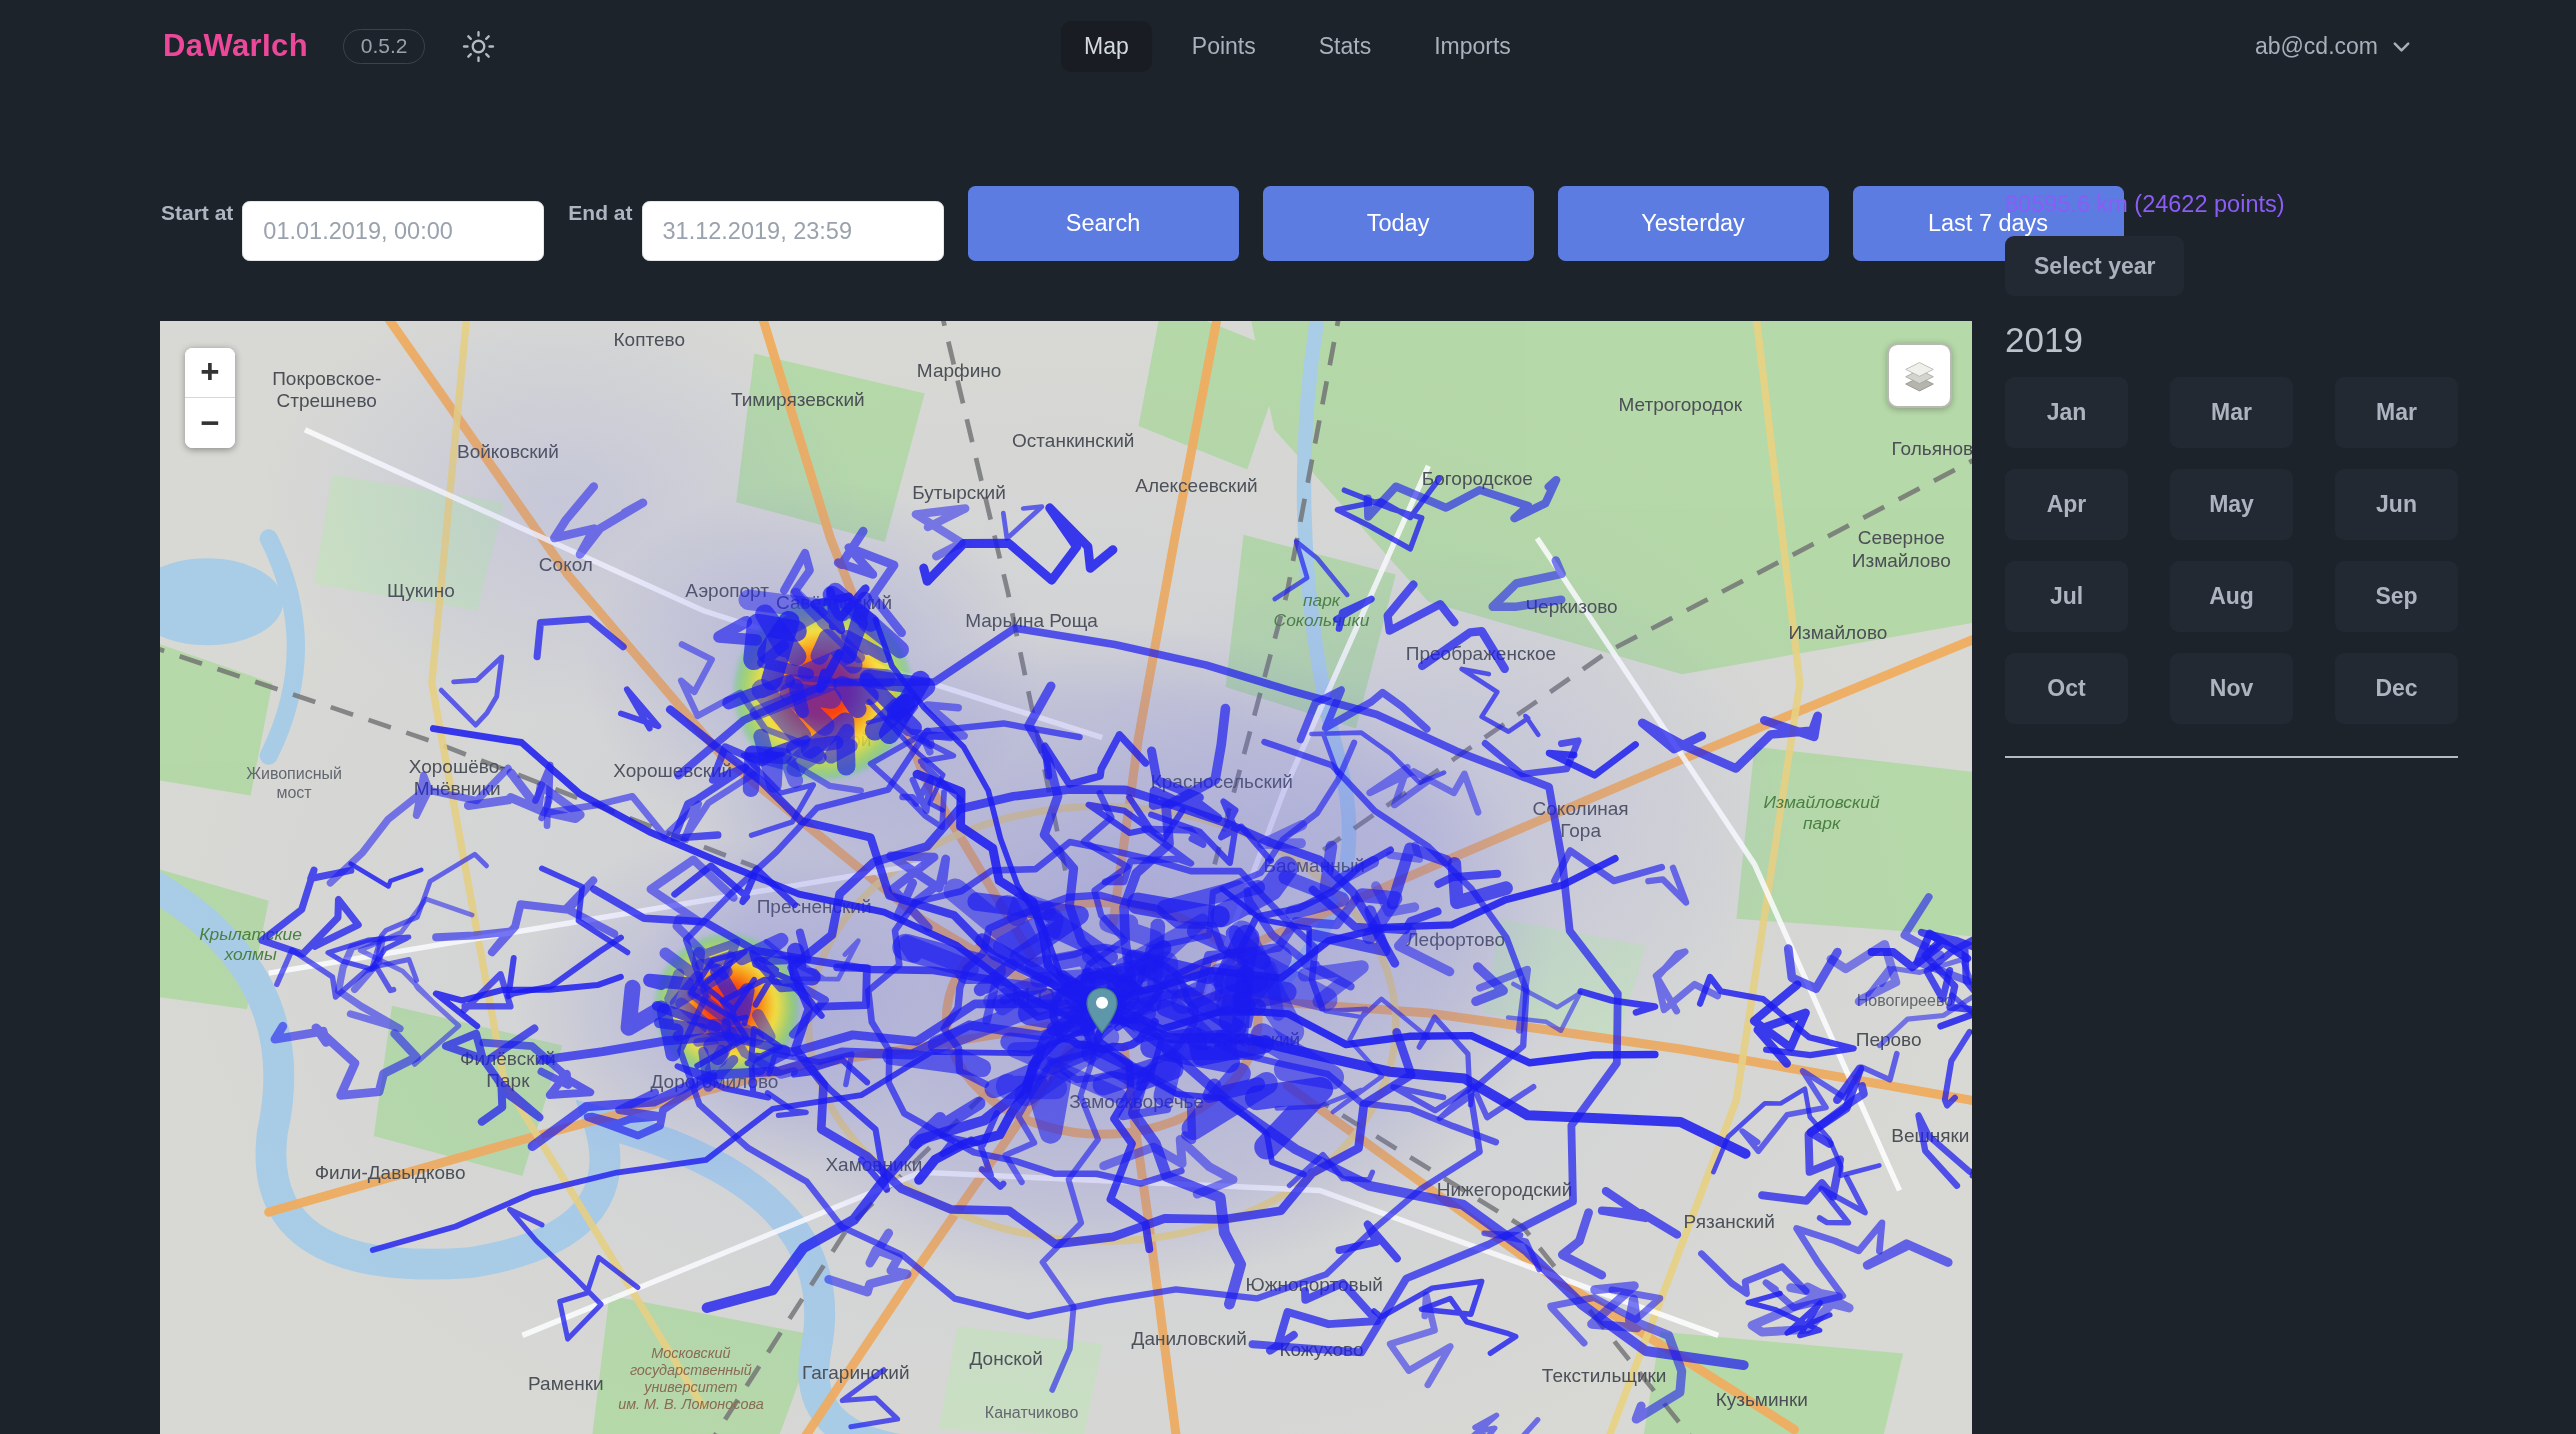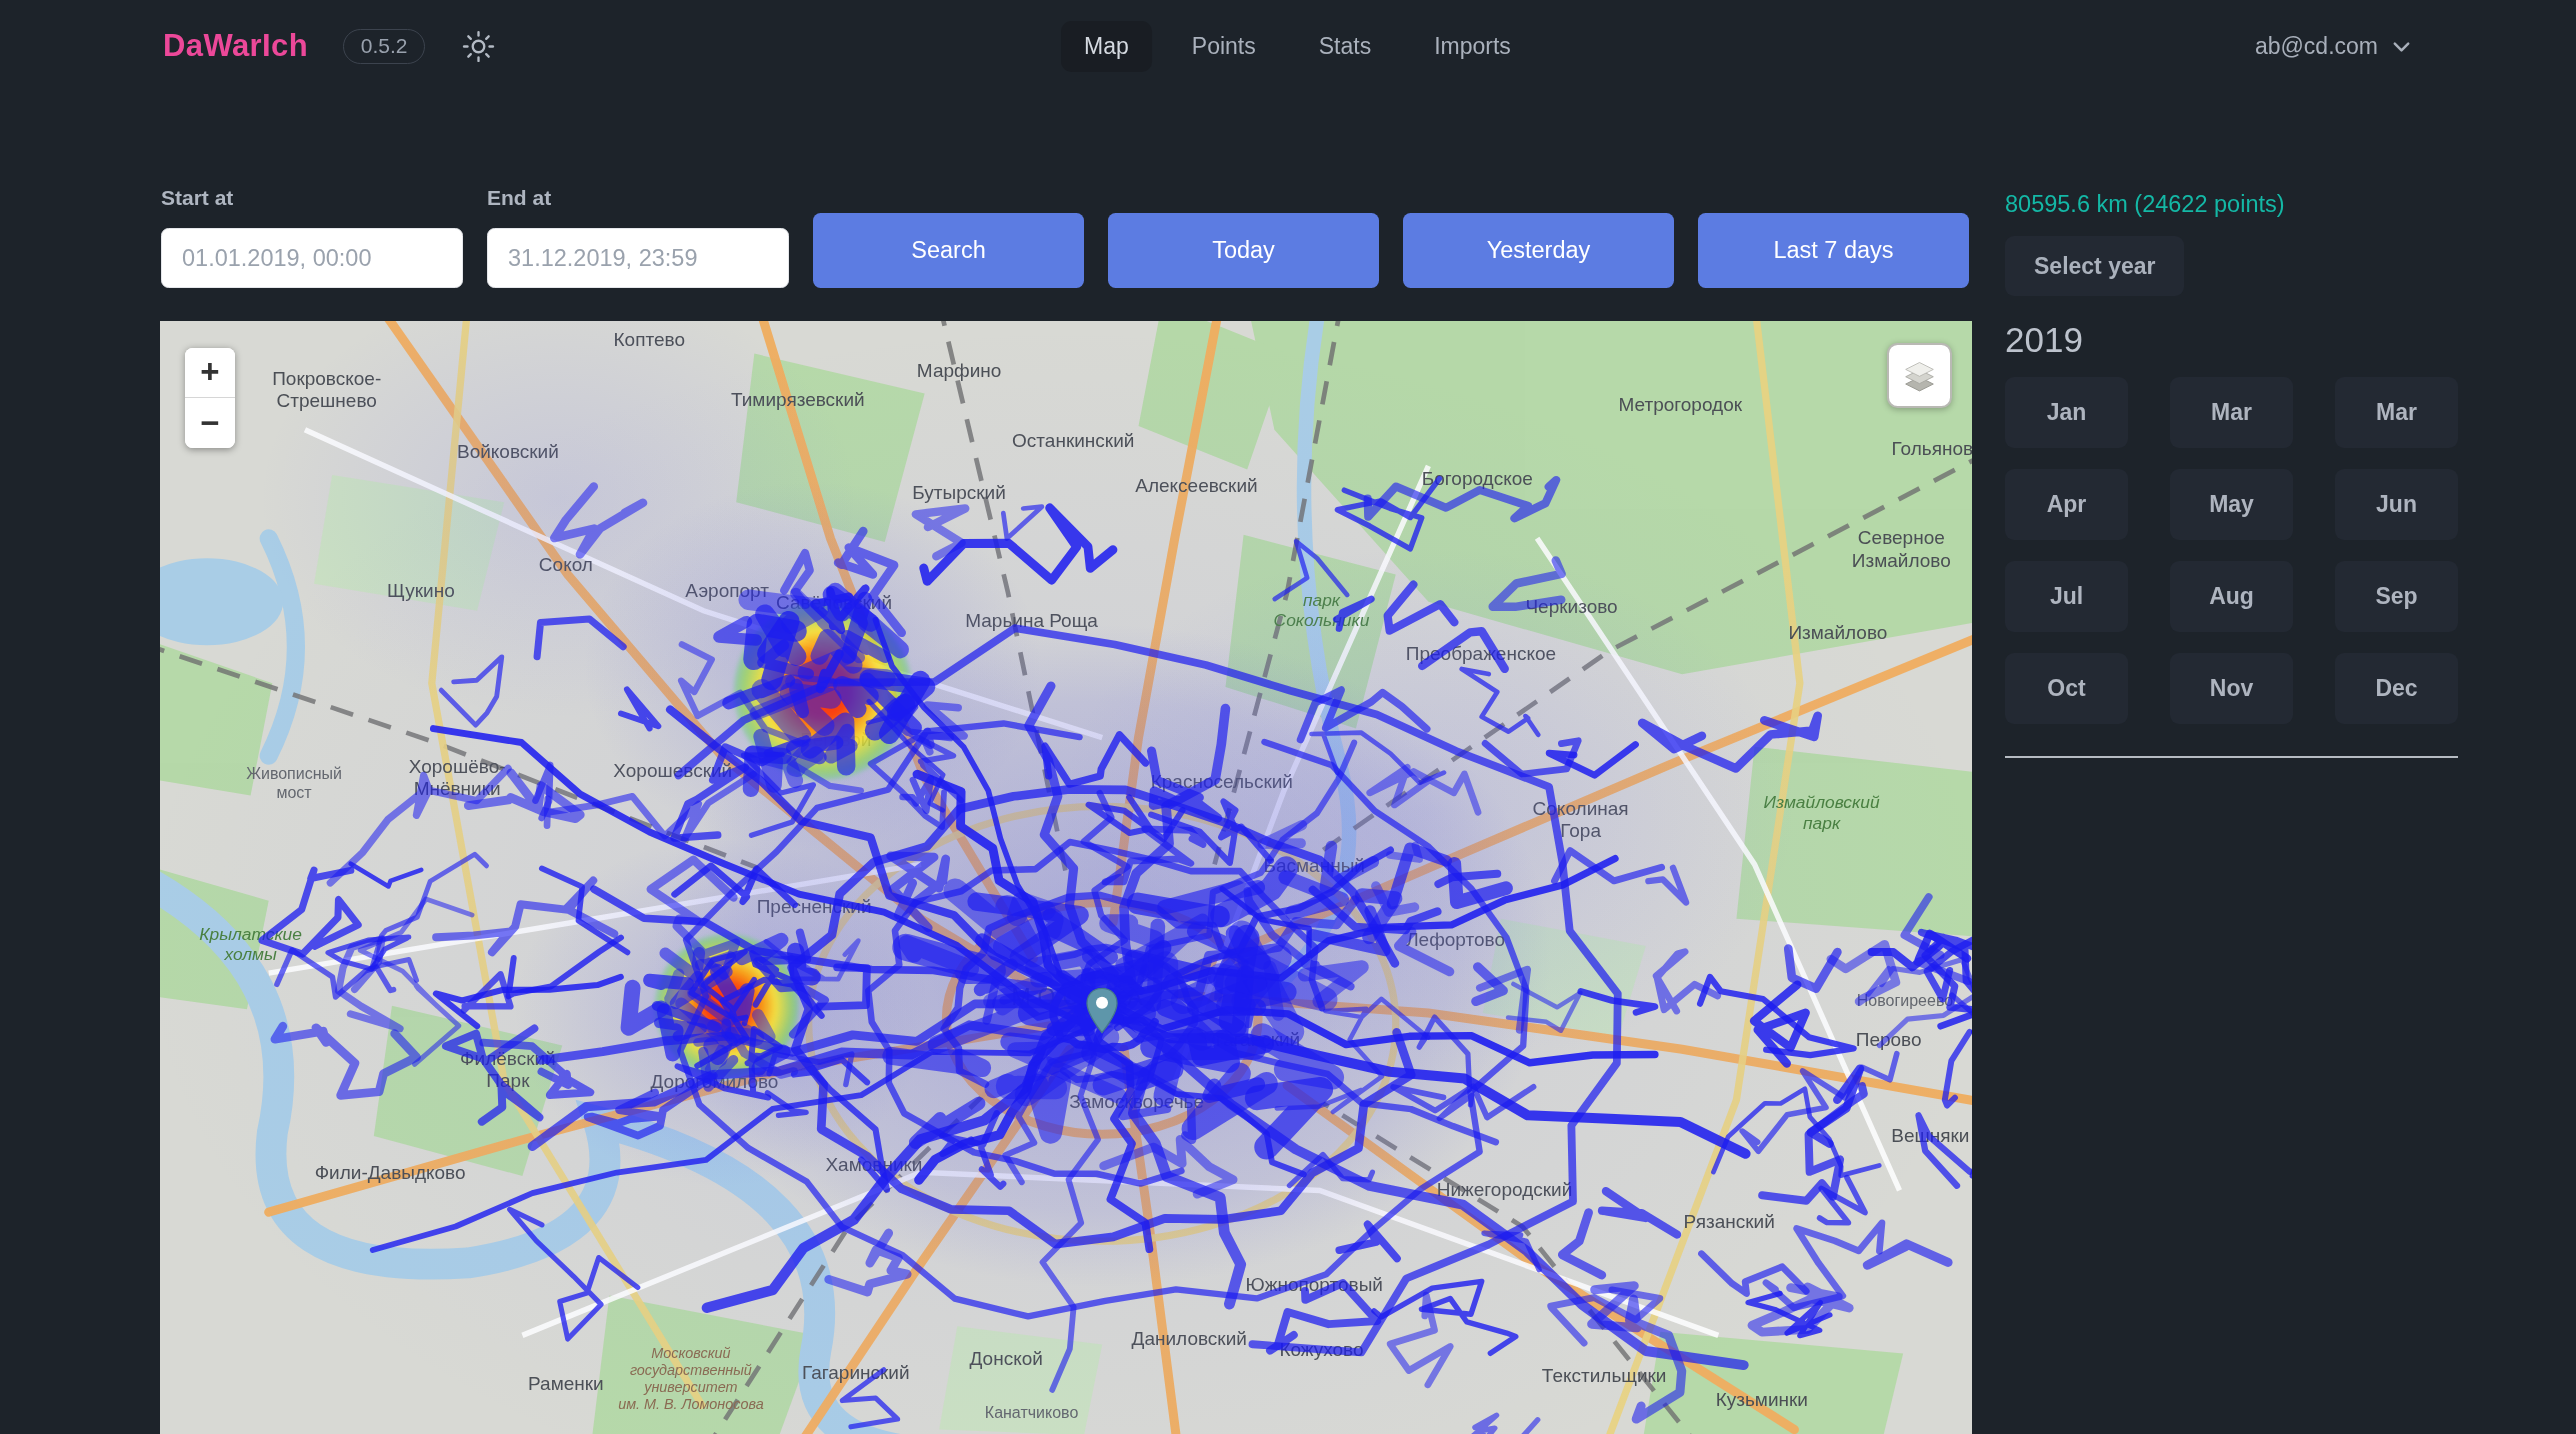--- a/index.html
+++ b/index.html
@@ -19,32 +19,32 @@
   .theme-toggle { width:36px; height:36px; display:flex; align-items:center; justify-content:center; cursor:pointer; }
   .nav-tabs { position:absolute; left:50%; top:0; height:92px; transform:translateX(-48%);
               display:flex; align-items:center; gap:17px; }
   .nav-tab { font-size:23px; color:#aab1bc; padding:12px 23px; border-radius:10.6px; cursor:pointer; }
   .nav-tab.active { background:#191d23; color:#d4d9e0; }
   .user-menu { margin-left:auto; display:flex; align-items:center; gap:12px; cursor:pointer; }
   .user-email { font-size:23px; color:#a8afba; }
 
   
   .filters { position:absolute; top:186px; left:161px; display:flex; gap:24px; align-items:flex-end; }
-  .field { display:flex; flex-direction:column; gap:18px; }
+  .field { display:flex; flex-direction:row; gap:9px; }
   .field-label { font-size:21px; font-weight:bold; color:#aeb5c0; }
   .date-input { width:302px; height:60px; background:#ffffff; border:1.5px solid #e4e6ea;
                 border-radius:7.6px; font-size:23.5px; color:#9aa2ad; padding:0 20px;
                 font-family:"Liberation Sans", sans-serif; outline:none; }
   .btn-blue { width:271px; height:75px; border:none; border-radius:7.6px;
               background:#5c7ce2; color:#ffffff; font-size:23.5px; font-weight:500;
               font-family:"Liberation Sans", sans-serif; cursor:pointer; }
 
   
   .sidebar { position:absolute; left:2005px; top:191px; width:453px; }
-  .summary { font-size:23.5px; color:#14b8a6; }
+  .summary { font-size:23.5px; color:#8b5cf6; }
   .select-year-btn { margin-top:18px; height:60px; padding:0 29px; border:none; border-radius:9px;
                      background:#232933; color:#aab1bc; font-size:23px; font-weight:bold;
                      font-family:"Liberation Sans", sans-serif; cursor:pointer; }
   .year-heading { margin-top:24px; font-size:35px; font-weight:500; color:#bcc2cc; }
   .months-grid { margin-top:16.7px; display:grid; grid-template-columns:repeat(3,1fr);
                  column-gap:42px; row-gap:21px; }
   .month-btn { height:71px; border:none; border-radius:9px; background:#232933;
                color:#aeb4bf; font-size:23px; font-weight:600;
                font-family:"Liberation Sans", sans-serif; cursor:pointer; }
   .sidebar hr { margin-top:32px; border:none; border-top:2.3px solid #b6bbc2; width:100%; }

